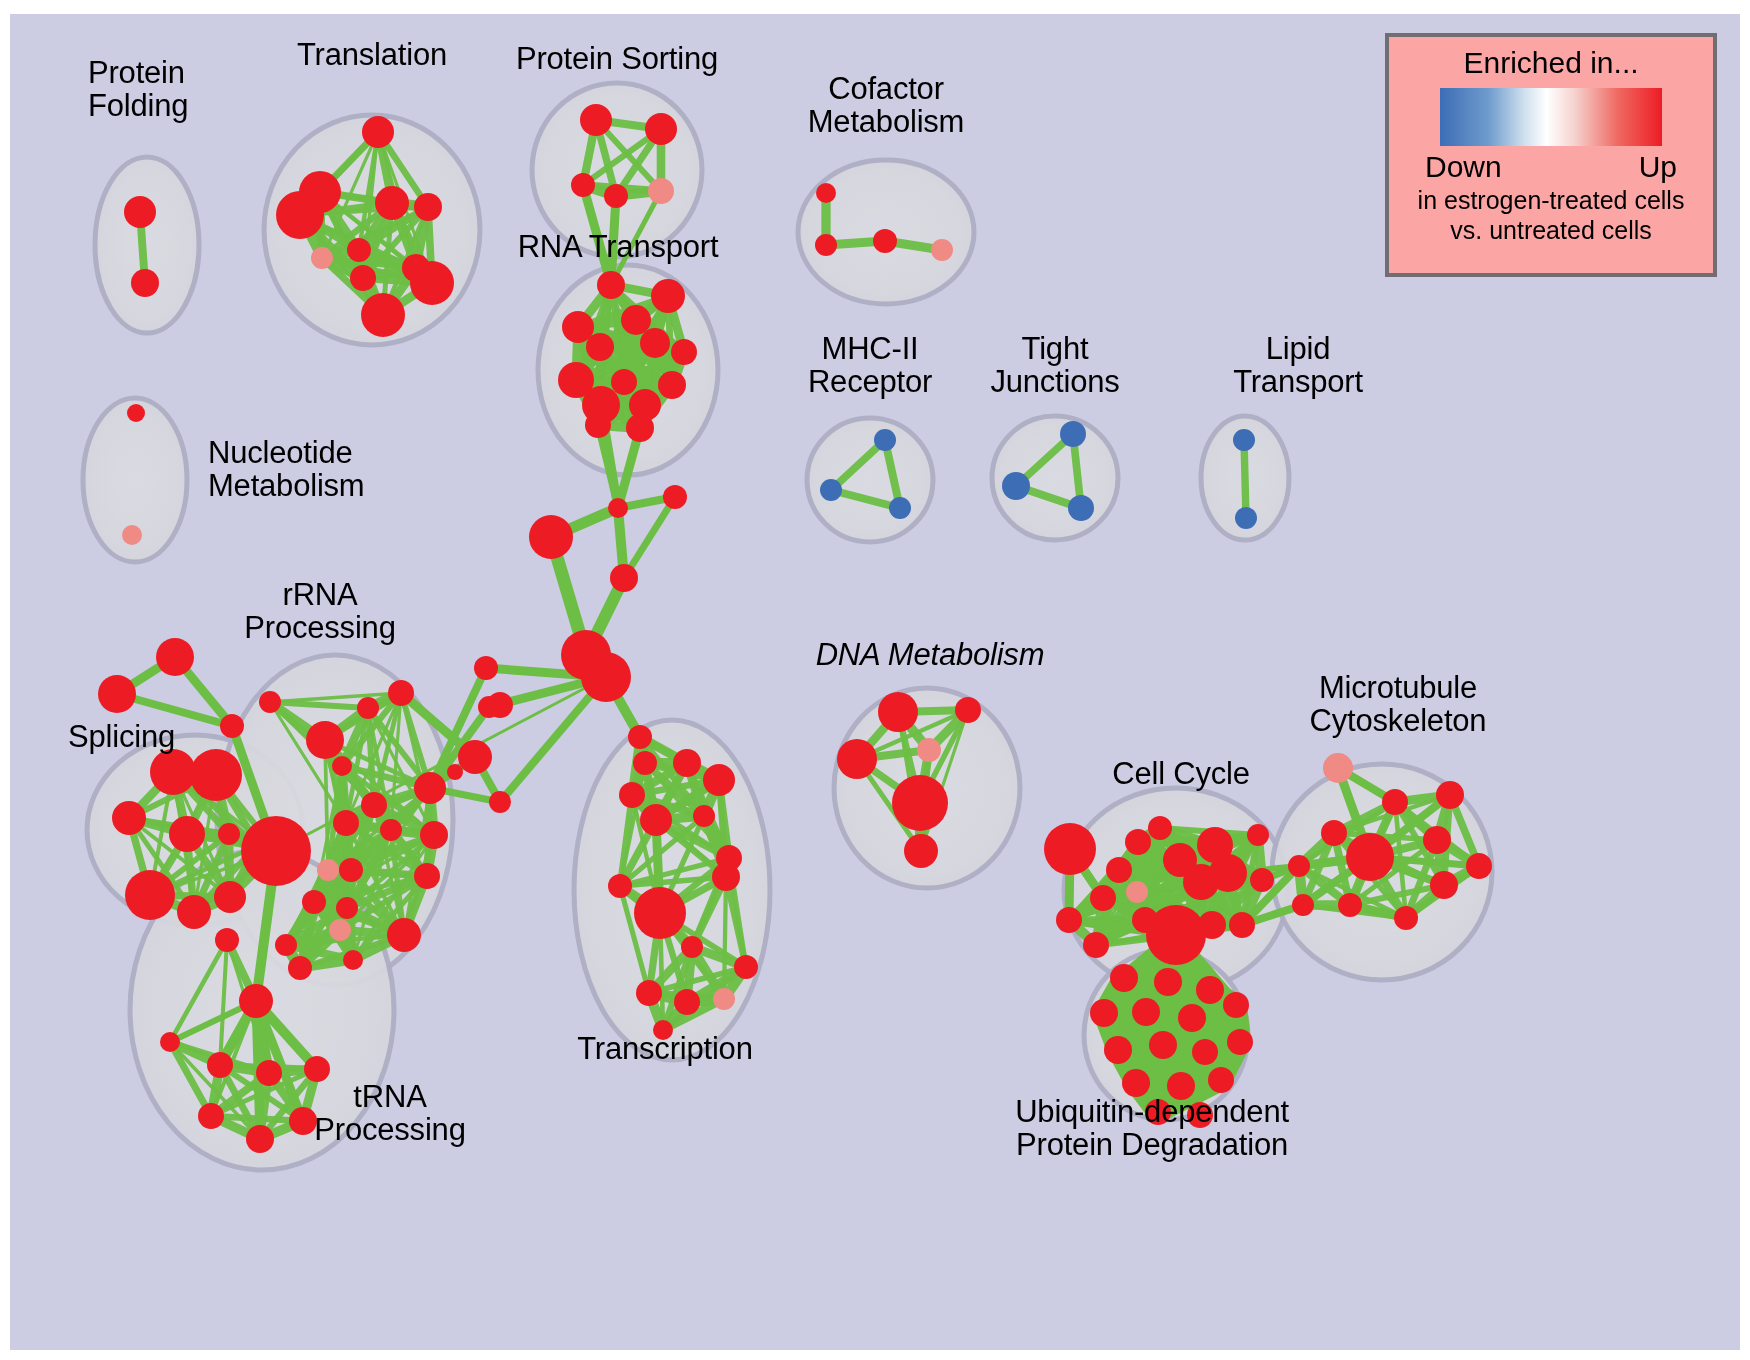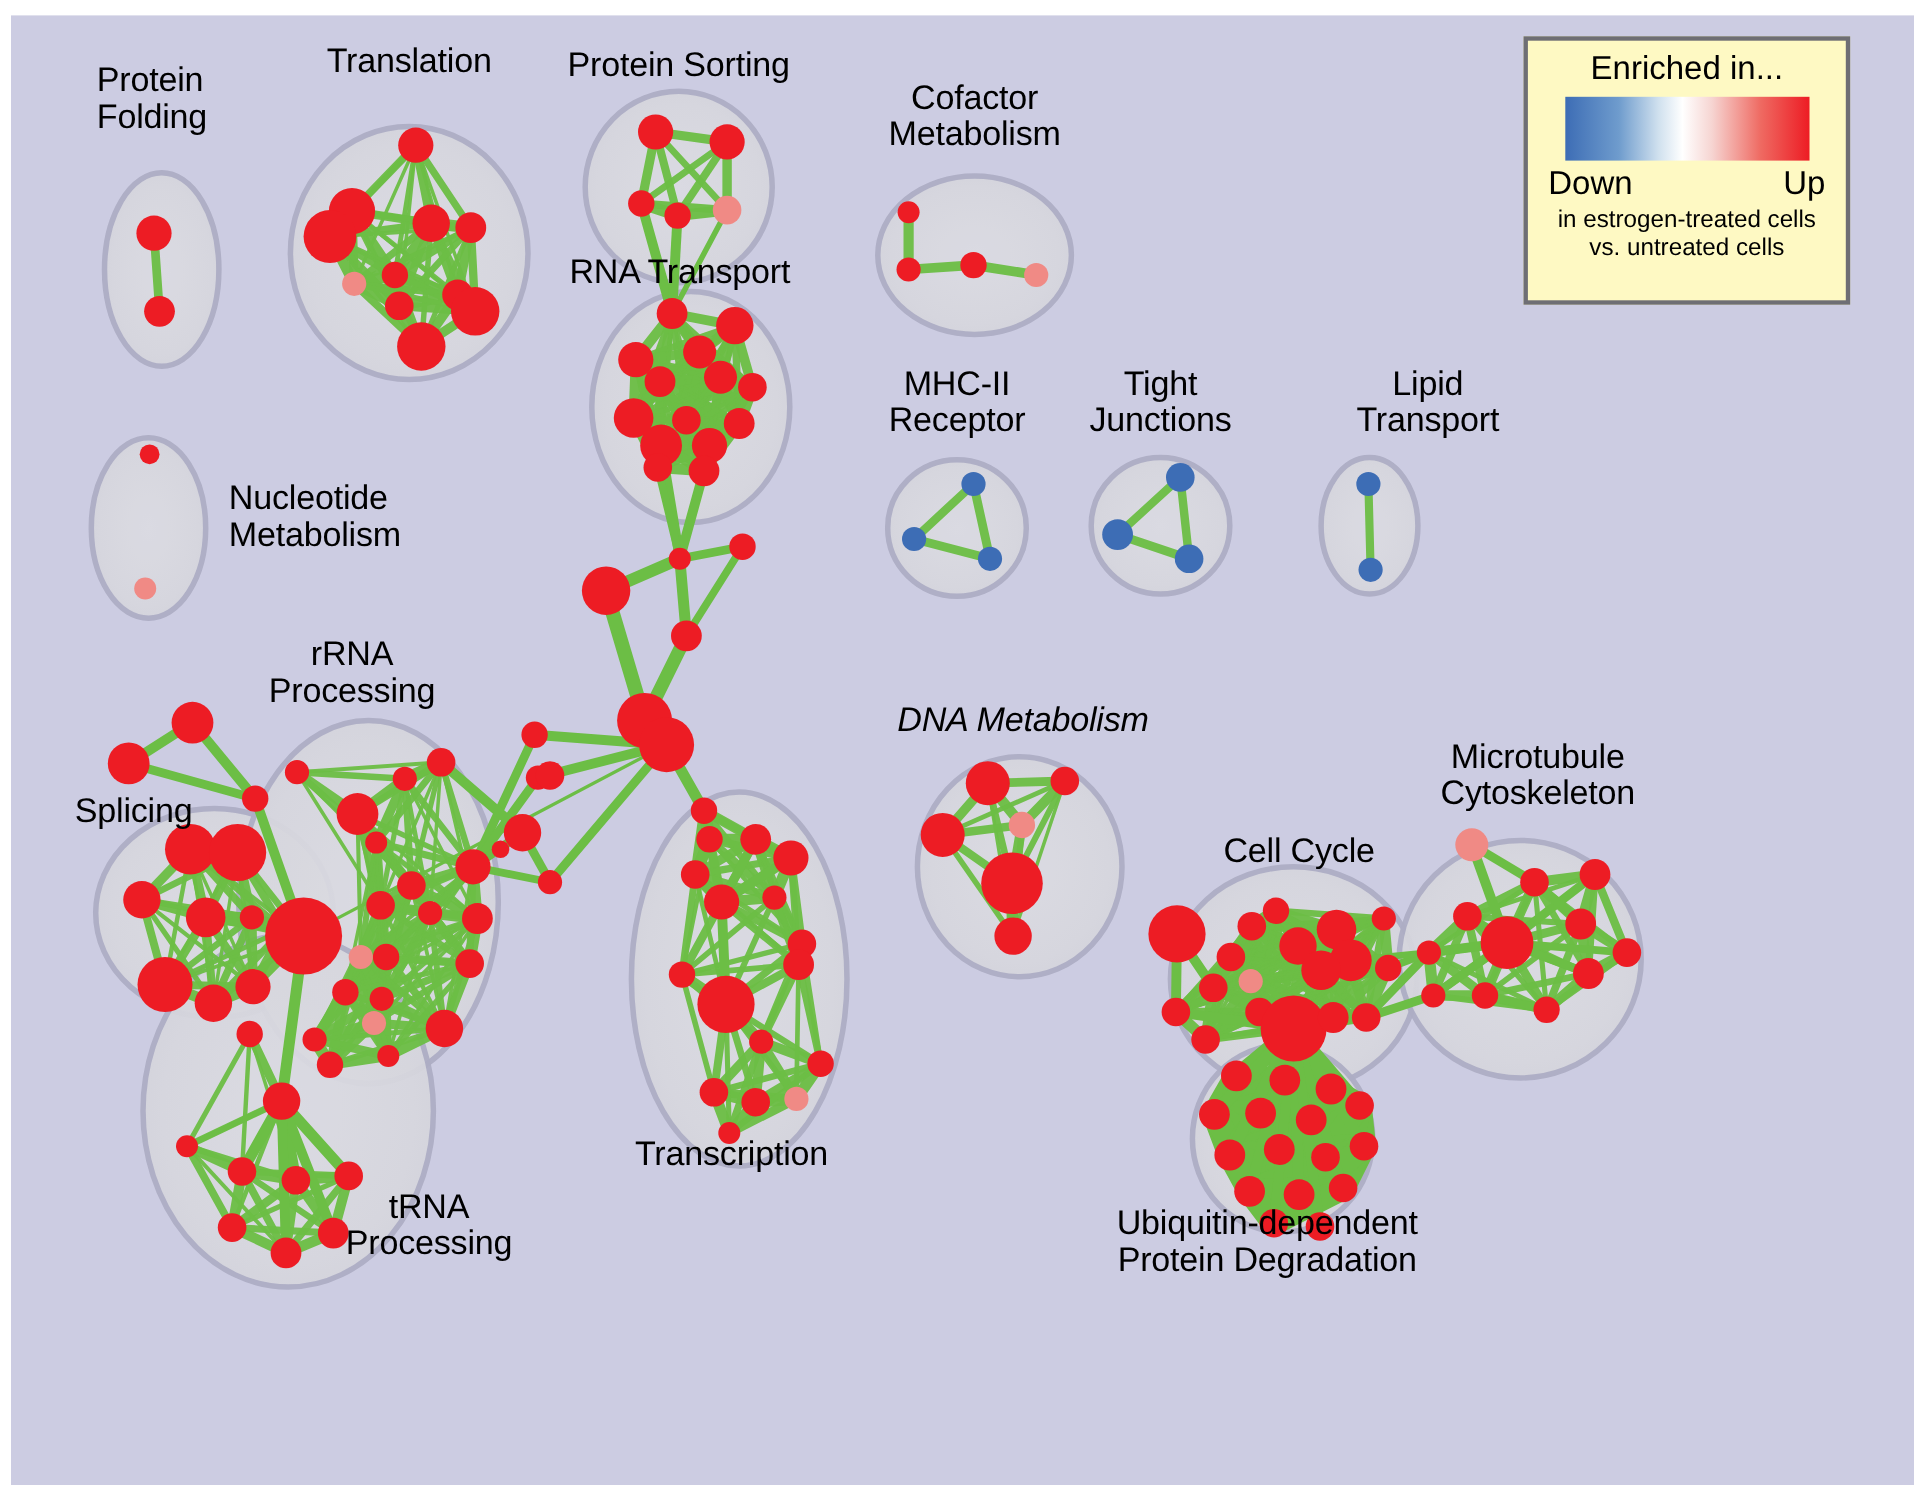--- a/index.html
+++ b/index.html
@@ -8,32 +8,32 @@
   #stage{position:relative;width:1750px;height:1360px;background:#ffffff;overflow:hidden;}
   #canvas-bg{position:absolute;left:10px;top:14px;width:1730px;height:1336px;background:#ccccE2;}
   #net{position:absolute;left:0;top:0;width:1750px;height:1360px;}
   .cluster-label{
      position:absolute;color:#000;font-size:31px;line-height:1.08;
      font-family:"Liberation Sans","DejaVu Sans",sans-serif;
      white-space:pre;letter-spacing:-0.2px;
   }
   .cluster-label.c{text-align:center;transform:translateX(-50%);}
   #legend{
-     position:absolute;left:1385px;top:33px;width:297px;height:244px;
-     background:#fef9c3;border:4px solid #6e6e74;box-sizing:border-box;
+     position:absolute;left:1385px;top:33px;width:332px;height:244px;
+     background:#fca5a5;border:4px solid #6e6e74;box-sizing:border-box;
      display:flex;flex-direction:column;align-items:center;
   }
   #legend-title{font-size:30px;color:#000;margin-top:9px;}
   #legend-bar{
      width:222px;height:58px;margin-top:8px;
      background:linear-gradient(to right,#3d6db5 0%,#6f9ccd 22%,#cfe0ee 38%,#ffffff 48%,#f6d5d2 60%,#ef6a62 80%,#ed1c24 100%);
   }
   #legend-row{width:252px;display:flex;justify-content:space-between;margin-top:4px;}
   #legend-row span{font-size:30px;color:#000;text-align:center;}
-  #legend-sub1,#legend-sub2{font-size:22px;color:#000;line-height:1.18;}
+  #legend-sub1,#legend-sub2{font-size:25px;color:#000;line-height:1.18;}
   #legend-sub1{margin-top:2px;}
 </style>
 </head>
 <body>
 
 <div id="stage">
   <div id="canvas-bg"></div>
 
   <svg id="net" viewBox="0 0 1750 1360">
     <defs>

